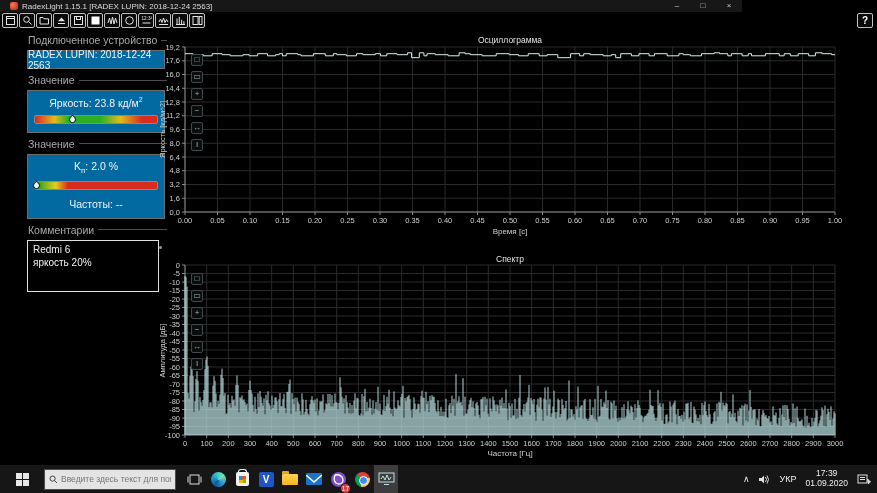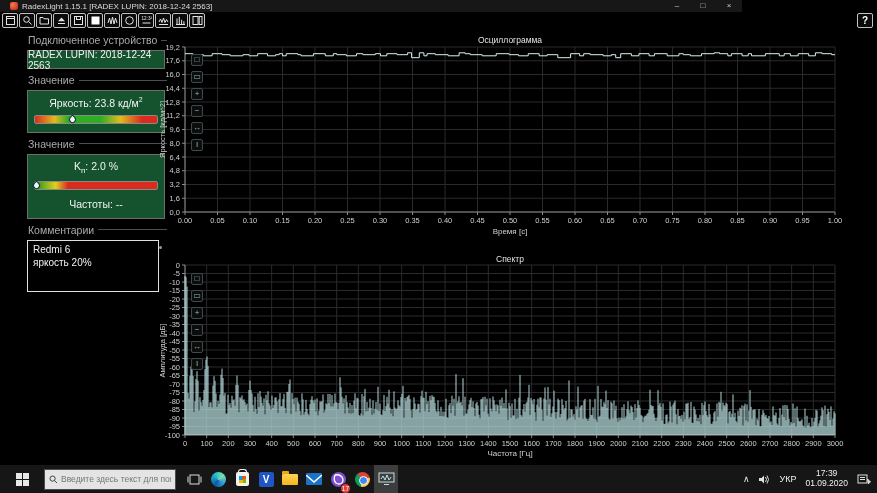--- a/index.html
+++ b/index.html
@@ -24,21 +24,21 @@
   .tb-btn svg { display:block; }
   .help-btn { position:absolute; right:4px; top:1px; width:16px; height:15px; border:1px solid #c2c2c2;
               border-radius:2px; background:#0a0a0a; color:#fff; font-size:10px; font-weight:bold;
               text-align:center; line-height:14px; }
 
   
   .sidebar { position:absolute; top:29px; left:0; width:148px; height:436px;margin-left:23px; }
   .sec-head { display:flex; align-items:center; gap:4px; color:#a9a9a9; font-size:10.5px;
               margin:5px 4px 4px 5px; white-space:nowrap; }
   .sec-head::after { content:""; flex:1; height:1px; background:#4d4d4d; }
-  .panel-box { margin:0 6px 2px 4px; border:1px solid #6d6d6d; background:#14532d; }
+  .panel-box { margin:0 6px 2px 4px; border:1px solid #6d6d6d; background:#0369a1; }
   .device-box { height:19px; display:flex; align-items:center; justify-content:center;
                 font-size:10px; color:#f2f2f2; }
   .value-box { padding:5px 6px 8px 6px; }
   .value-label { text-align:center; font-size:10.5px; color:#f2f2f2; margin-bottom:6px; }
   .value-label sup { font-size:7px; }
   .value-label sub { font-size:8px; }
   .scalebar { position:relative; height:9px; border:1px solid #8a8a8a; border-radius:2px; }
   .scalebar.brightness { background:linear-gradient(90deg,#d92b1e 0%,#e3bb1d 16%,#2fae25 27%,
                          #2fae25 54%,#e3bb1d 70%,#d92b1e 88%,#d92b1e 100%); }
   .scalebar.pulsation { background:linear-gradient(90deg,#1f8c1f 0%,#79b31c 8%,#e3cf1d 17%,

